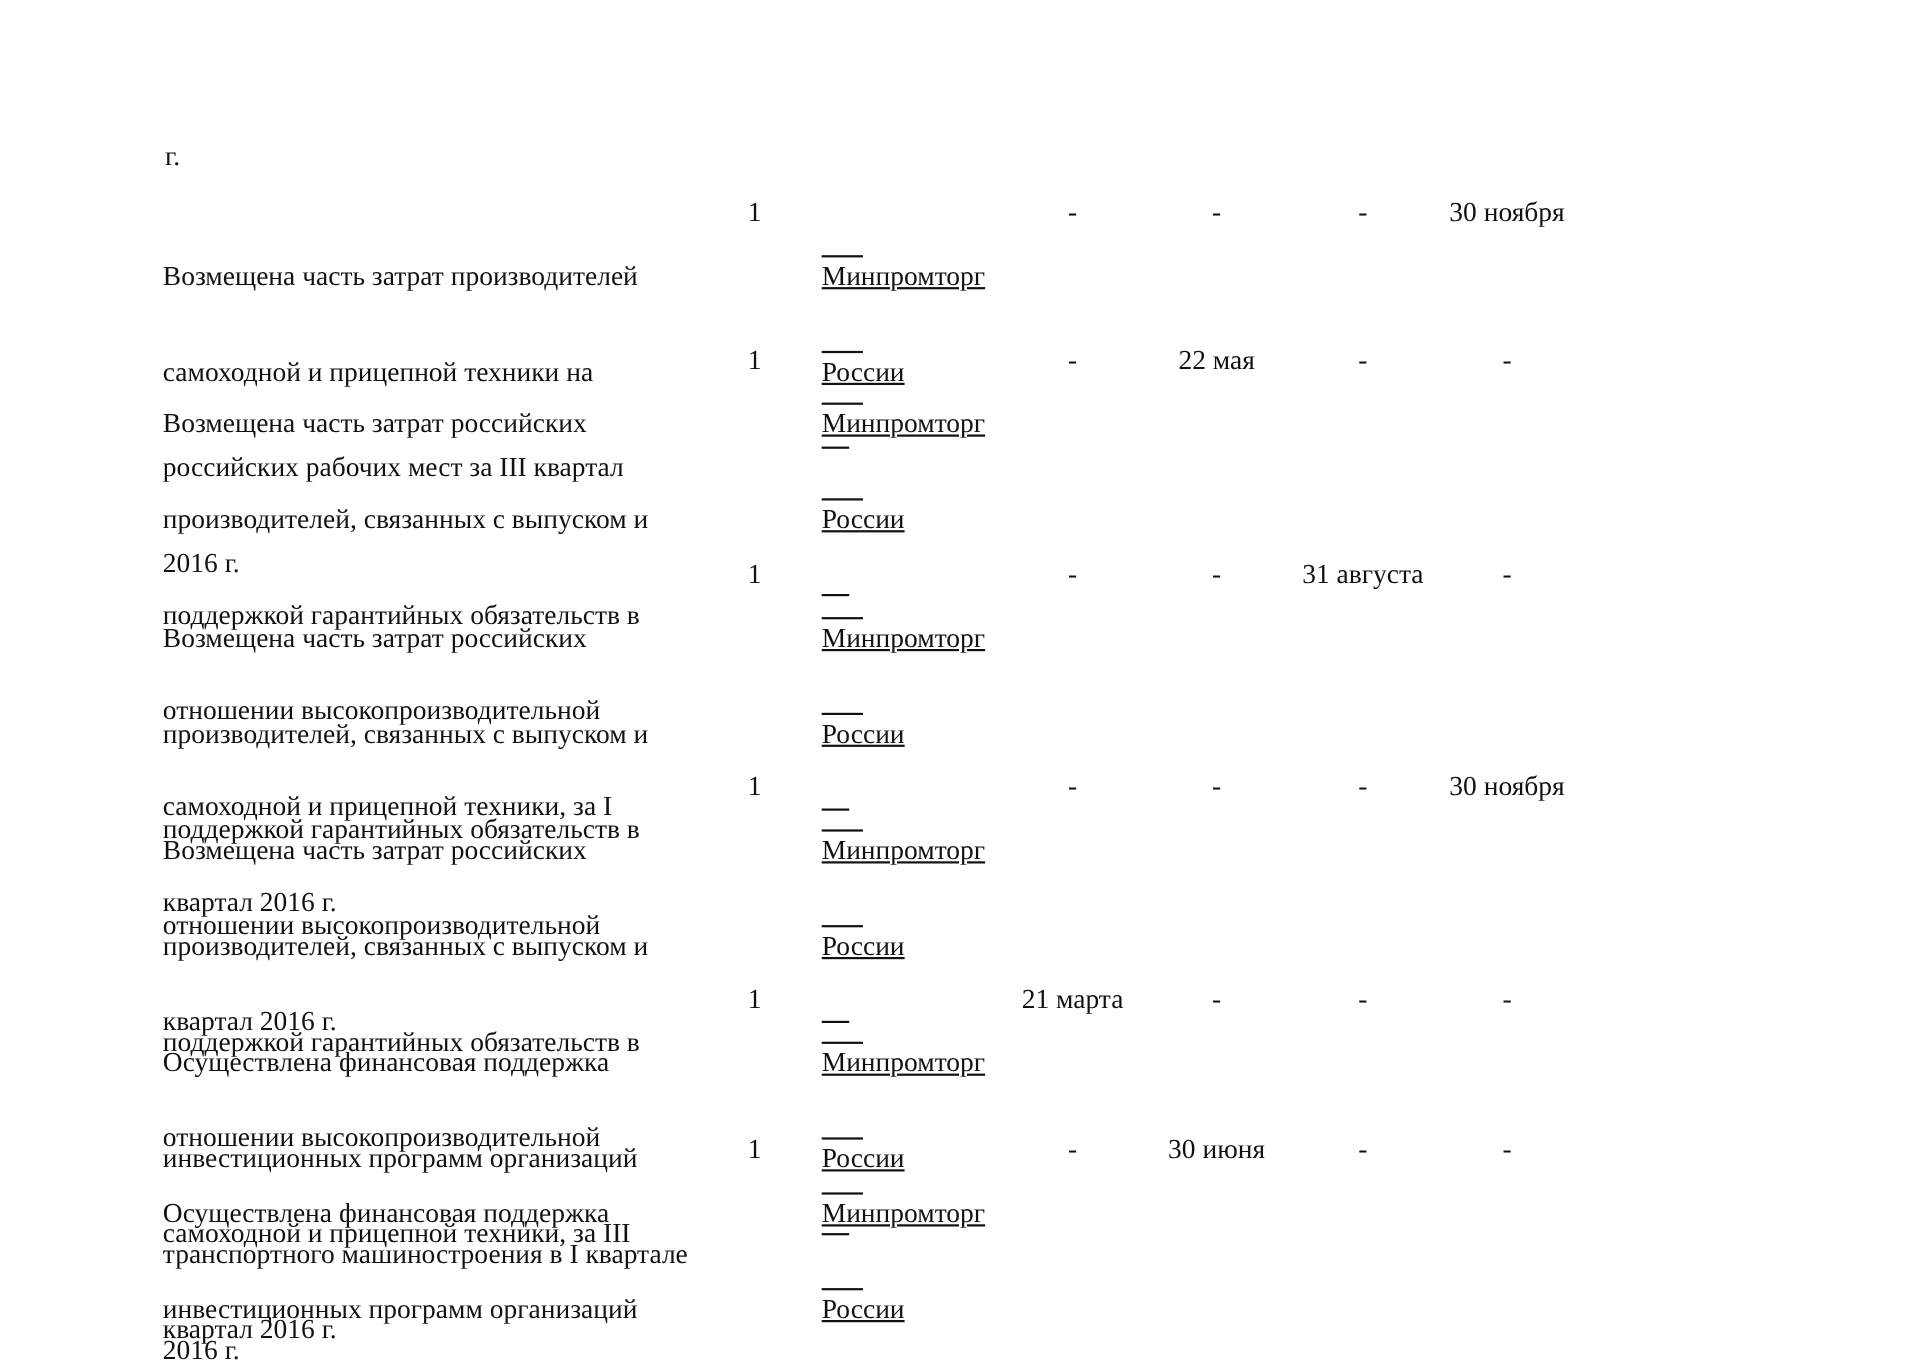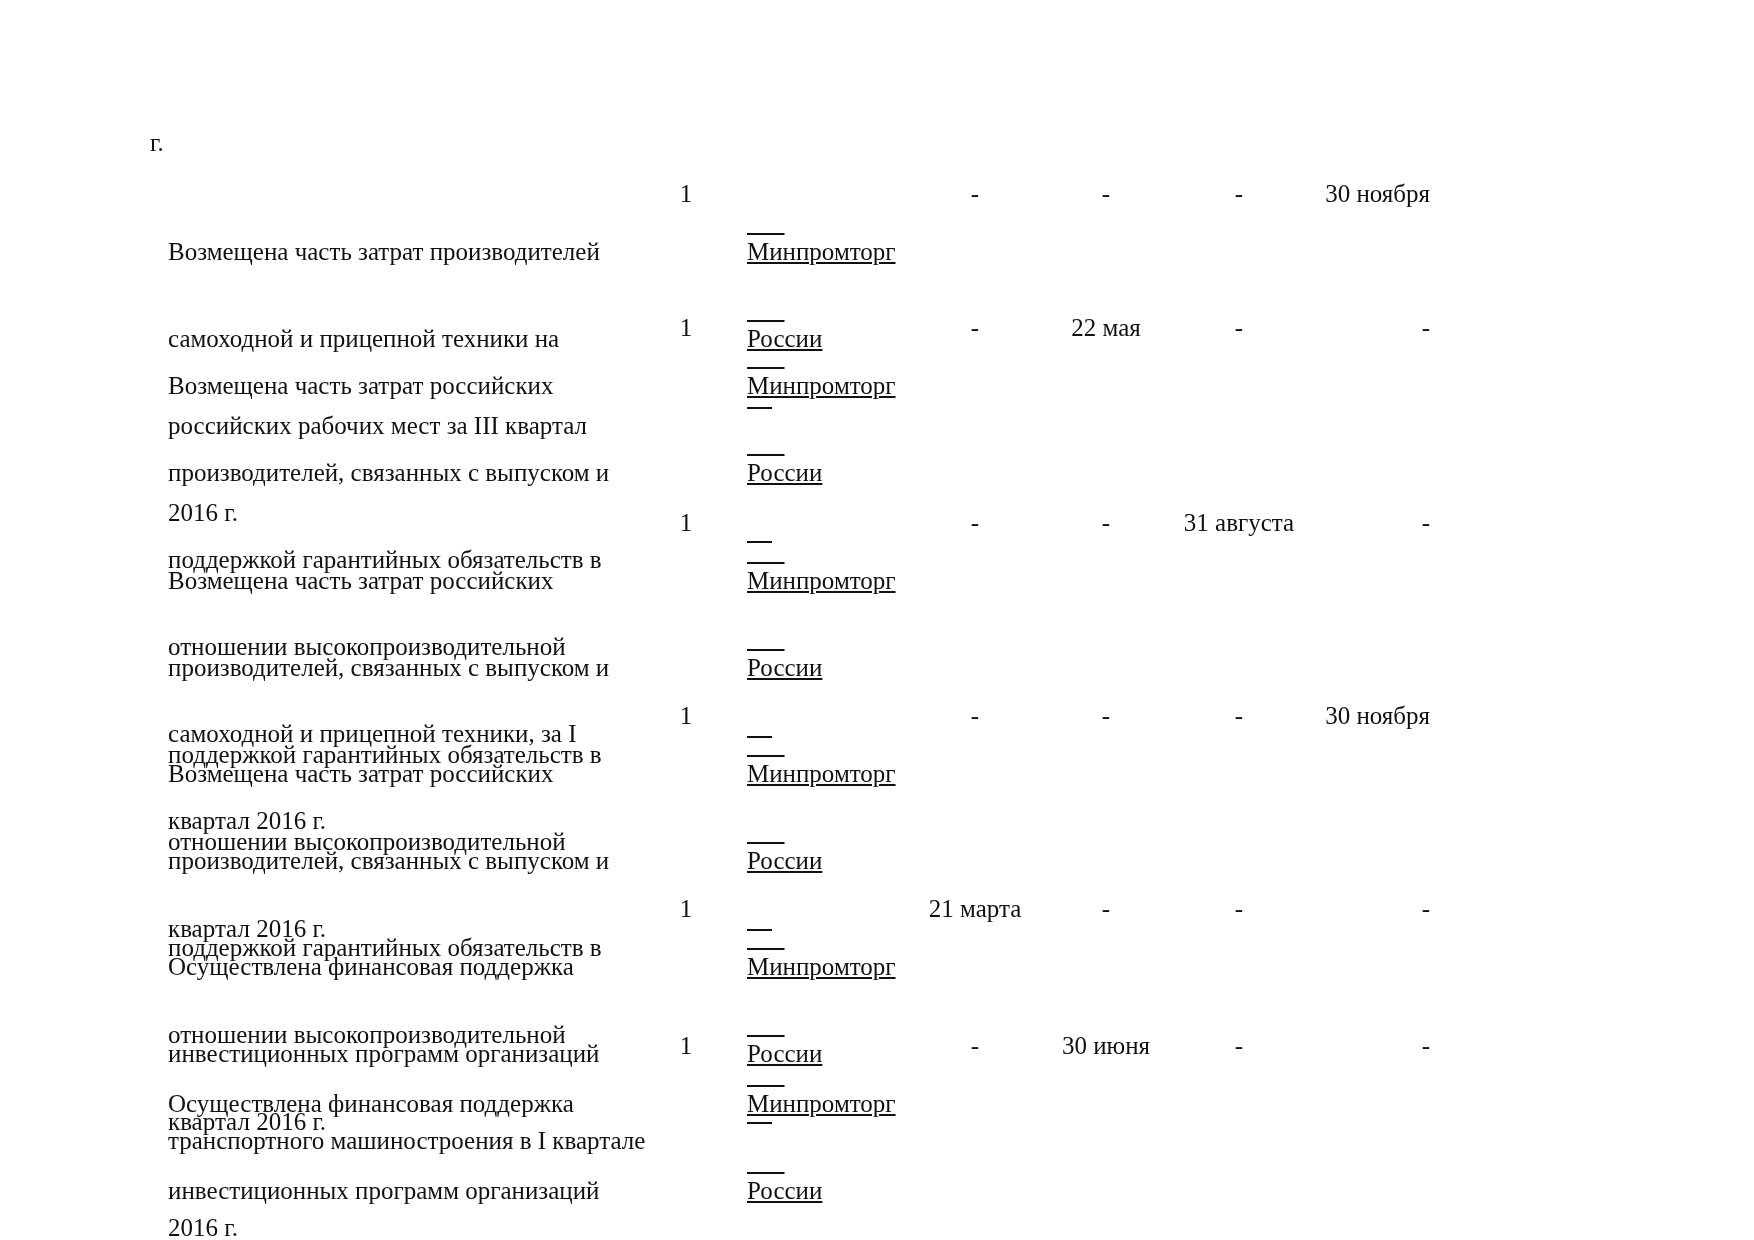--- a/index.html
+++ b/index.html
@@ -33,29 +33,29 @@
     .row {
       position: absolute;
       left: 0;
       width: 1754px;
     }
     .cell {
       position: absolute;
       top: 0;
       white-space: pre;
     }
-    .c-desc { left: 168px; width: 490px; }
+    .c-desc { left: 148px; width: 490px; }
     .c-desc .ln { display: block; }
     .c-qty { left: 666px; width: 40px; text-align: center; }
     .c-resp { left: 747px; width: 170px; text-decoration: underline; }
     .c-resp .ln { display: block; }
     .c-q1 { left: 915px; width: 120px; text-align: center; }
     .c-q2 { left: 1046px; width: 120px; text-align: center; }
     .c-q3 { left: 1179px; width: 120px; text-align: center; }
-    .c-q4 { left: 1310px; width: 120px; text-align: right; }
+    .c-q4 { left: 1310px; width: 120px; text-align: center; }
   </style>
 </head>
 <body>
 
 <div class="page">
 
   <div class="carry">г.</div>
 
   <div class="row" style="top:179px;">
     <div class="cell c-desc">
@@ -113,20 +113,21 @@
     <div class="cell c-q3">31 августа</div>
     <div class="cell c-q4">-</div>
   </div>
 
   <div class="row" style="top:701px;">
     <div class="cell c-desc">
       <span class="ln">Возмещена часть затрат российских</span>
       <span class="ln">производителей, связанных с выпуском и</span>
       <span class="ln">поддержкой гарантийных обязательств в</span>
       <span class="ln">отношении высокопроизводительной</span>
+      <span class="ln">самоходной и прицепной техники, за III</span>
       <span class="ln">квартал 2016 г.</span>
     </div>
     <div class="cell c-qty">1</div>
     <div class="cell c-resp">
       <span class="ln">Минпромторг</span>
       <span class="ln">России</span>
     </div>
     <div class="cell c-q1">-</div>
     <div class="cell c-q2">-</div>
     <div class="cell c-q3">-</div>

